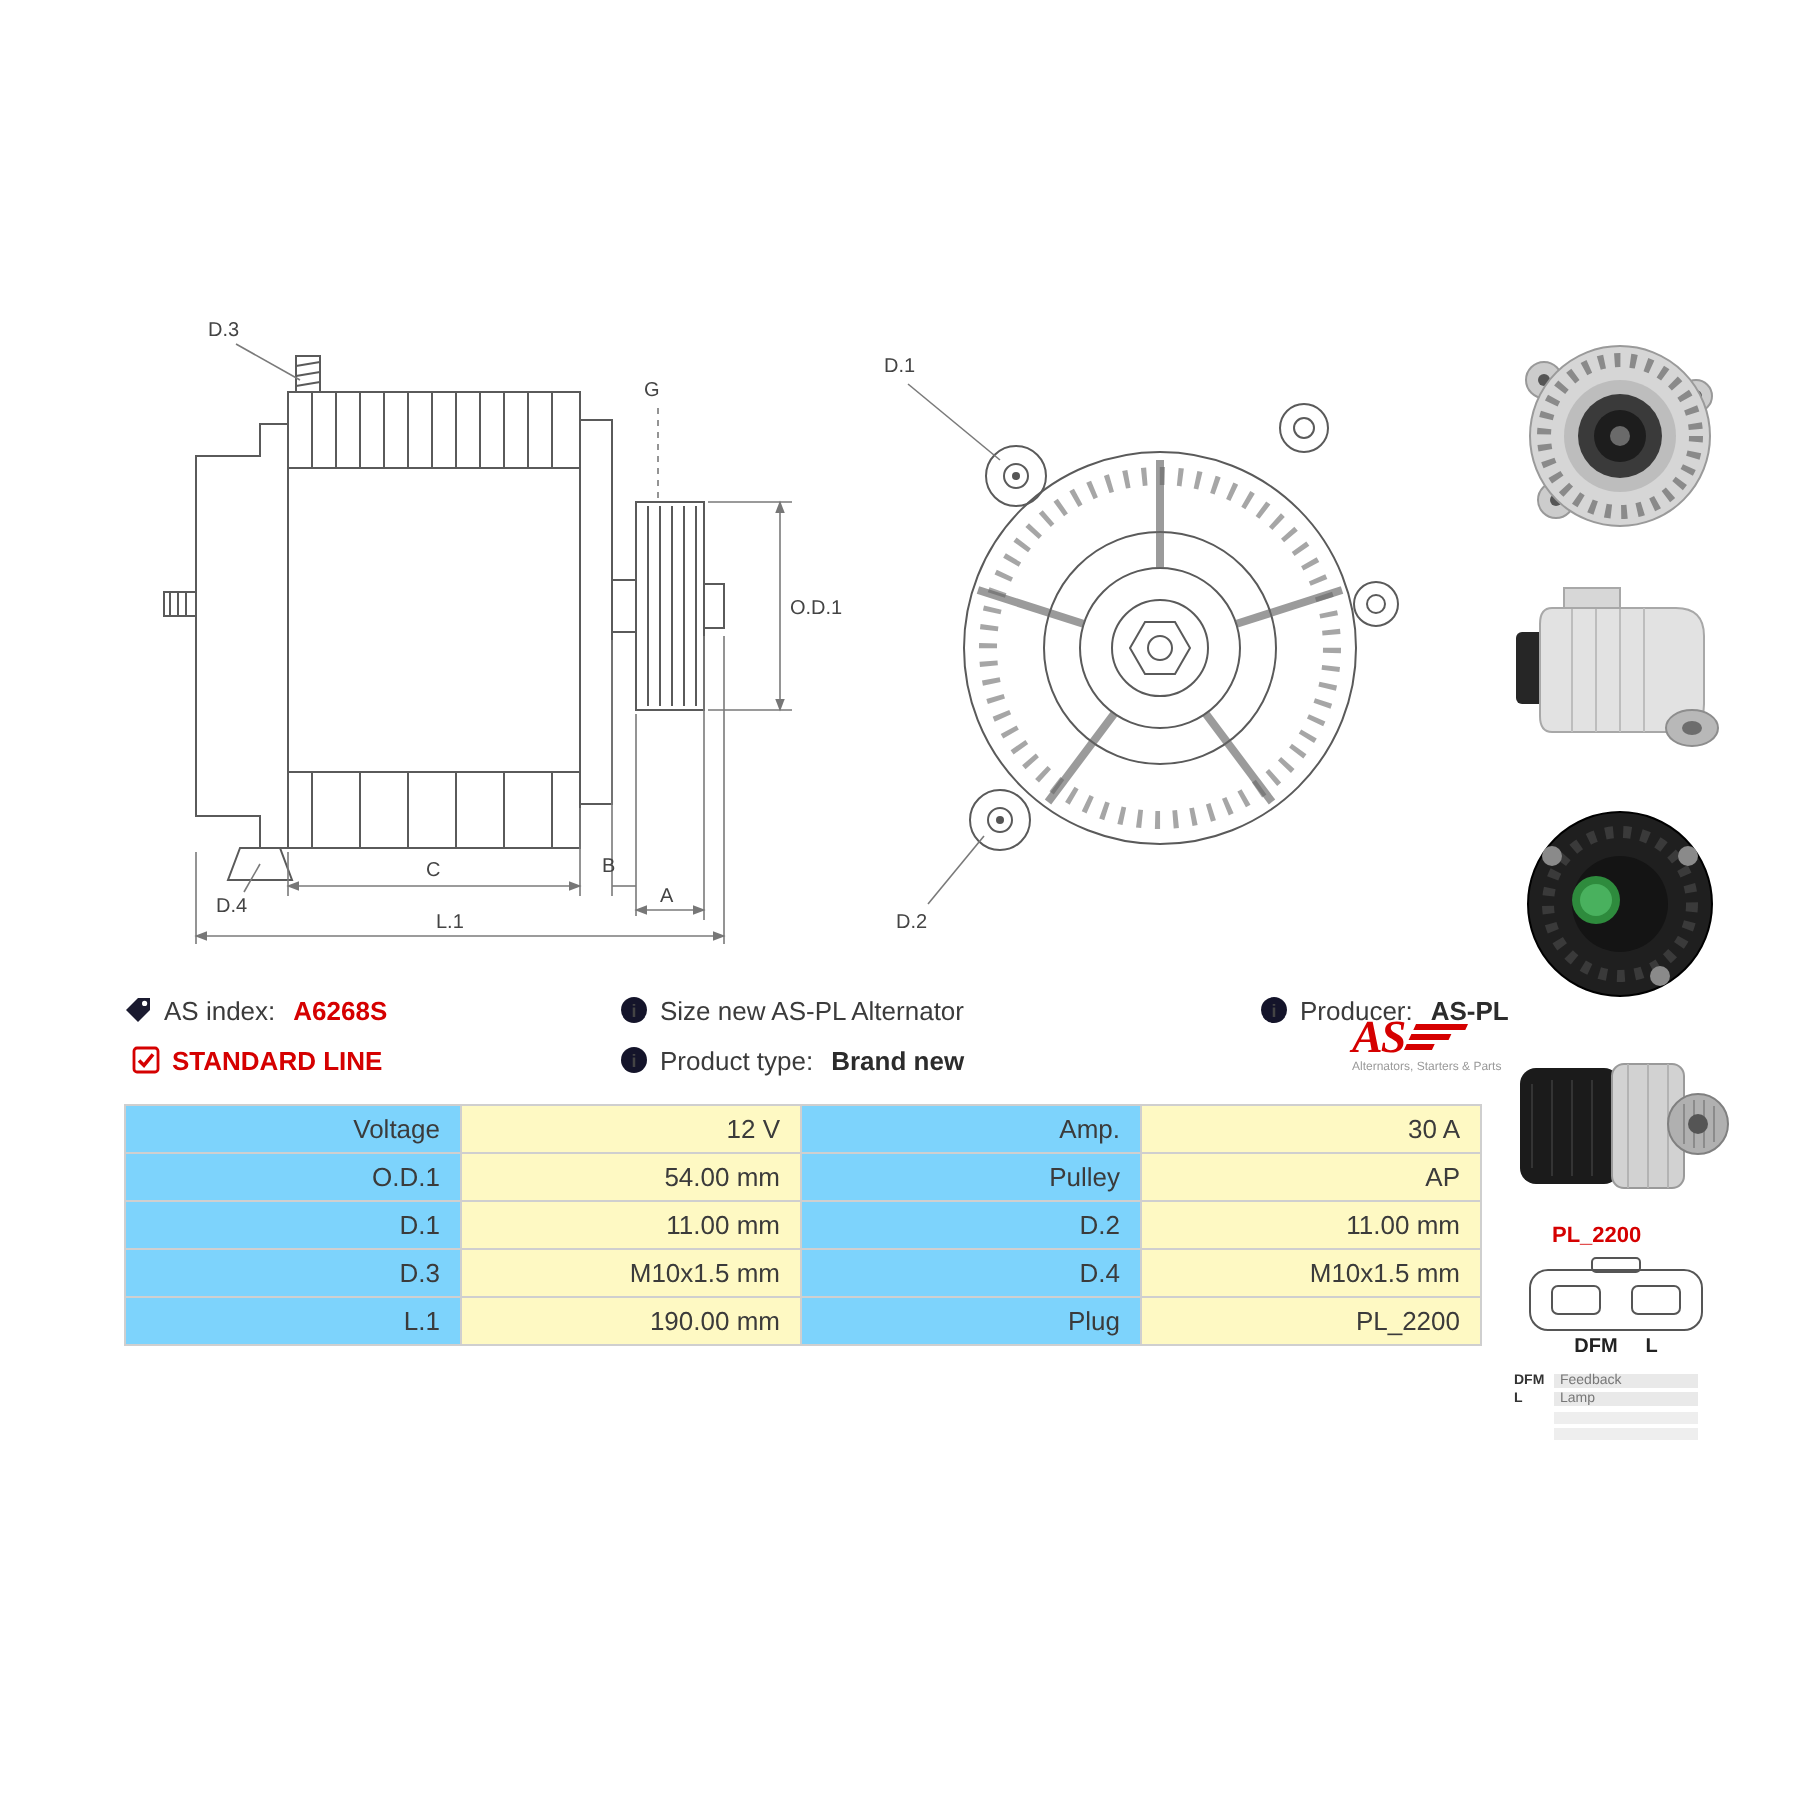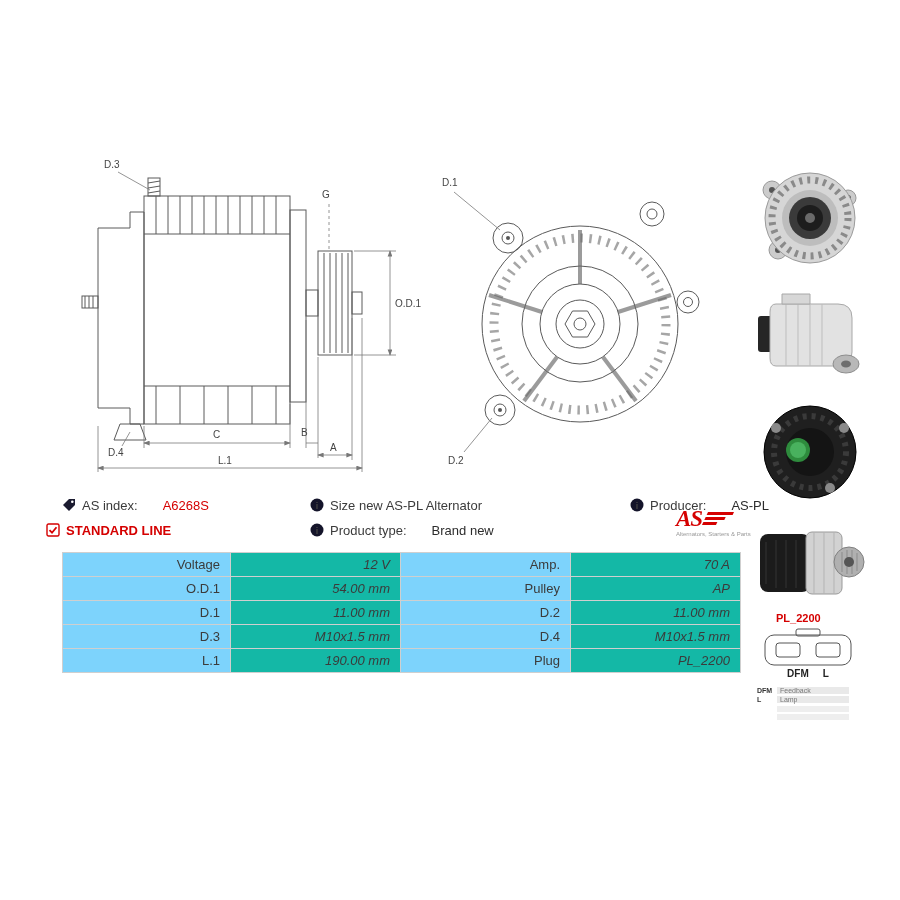--- a/index.html
+++ b/index.html
@@ -29,37 +29,37 @@
                font-size:10px; font-weight:bold; color:#222; }
   .plug-legend { left:757px; top:686px; width:92px; font-size:7px; }
   .leg-row { display:flex; align-items:center; height:9px; }
   .leg-code { width:20px; font-weight:bold; color:#333; }
   .leg-desc { flex:1; background:#e9e9e9; color:#777; padding-left:3px; height:7px; line-height:7px; }
   .leg-bar { height:6px; background:#eeeeee; margin-top:2px; margin-left:20px; }
 
   
   .info-item { position:absolute; display:flex; align-items:center; gap:6px; font-size:13px; height:16px; white-space:nowrap; }
   .info-item .lbl { color:#3b3b3b; }
-  .info-item .val { font-weight:normal; color:#2c2c2c; margin-left:19px; }
+  .info-item .val { font-weight:bold; color:#2c2c2c; margin-left:3px; }
   .boldred { font-weight:bold; color:#d50000 !important; }
 
   
   .aspl-logo { left:676px; top:509px; width:72px; }
   .aspl-top { display:flex; align-items:center;font-family:Liberation Serif, serif; }
   .aspl-as { color:#d50000; font-weight:bold; font-style:italic; font-size:23px; line-height:20px; letter-spacing:-1px; }
   .aspl-bars { display:flex; flex-direction:column; gap:2px; margin-left:3px; margin-bottom:2px; transform:skewX(-25deg); }
   .aspl-bars span { height:3px; background:#d50000; display:block; }
   .aspl-bars .b1 { width:26px; } .aspl-bars .b2 { width:20px; } .aspl-bars .b3 { width:14px; }
   .aspl-tagline { font-size:6px; color:#999; margin-top:2px; white-space:nowrap; }
 
   
   table.spec { position:absolute; left:62px; top:552px; width:678px; border-collapse:collapse; table-layout:fixed; font-size:13px; }
   .spec td { border:1px solid #cfcfcf; height:24px; padding:0 10px 0 4px; text-align:right; color:#3b3b3b; overflow:hidden; }
   .spec td.k { background:#7dd3fc; }
-  .spec td.v { background:#14b8a6;font-style:italic; }
+  .spec td.v { background:#fef9c3; }
   .spec col.c1 { width:168px; } .spec col.c2, .spec col.c3, .spec col.c4 { width:170px; }
 </style>
 </head>
 <body>
 
 <div class="page">
 
   <svg class="abs side-view" width="370" height="350" viewBox="0 0 370 350">
     <defs>
       <marker id="arrS" markerWidth="8" markerHeight="8" refX="7" refY="3" orient="auto">
@@ -237,21 +237,21 @@
 
   <div class="info-item" style="left:630px; top:497px">
     <svg width="14" height="14" viewBox="0 0 14 14">
       <circle cx="7" cy="7" r="6.5" fill="#14142a"></circle>
       <text x="7" y="10.6" text-anchor="middle" font-size="9" font-weight="bold" fill="#ffffff">i</text>
     </svg>
     <span class="lbl">Producer:</span>
     <span class="val">AS-PL</span>
   </div>
 
-  <div class="info-item" style="left:46px; top:522px">
+  <div class="info-item" style="left:66px; top:522px">
     <svg width="14" height="14" viewBox="0 0 14 14">
       <rect x="1" y="1" width="12" height="12" rx="1.5" fill="none" stroke="#d50000" stroke-width="1.4"></rect>
       <path d="M3.5,7.2 L6,9.7 L10.5,4.2" fill="none" stroke="#d50000" stroke-width="1.8"></path>
     </svg>
     <span class="boldred">STANDARD LINE</span>
   </div>
 
   <div class="info-item" style="left:310px; top:522px">
     <svg width="14" height="14" viewBox="0 0 14 14">
       <circle cx="7" cy="7" r="6.5" fill="#14142a"></circle>
@@ -278,21 +278,21 @@
         <col class="c1">
         <col class="c2">
         <col class="c3">
         <col class="c4">
       </colgroup>
     <tbody>
       <tr>
         <td class="k">Voltage</td>
         <td class="v">12 V</td>
         <td class="k">Amp.</td>
-        <td class="v">70 A</td>
+        <td class="v">30 A</td>
       </tr>
       <tr>
         <td class="k">O.D.1</td>
         <td class="v">54.00 mm</td>
         <td class="k">Pulley</td>
         <td class="v">AP</td>
       </tr>
       <tr>
         <td class="k">D.1</td>
         <td class="v">11.00 mm</td>

